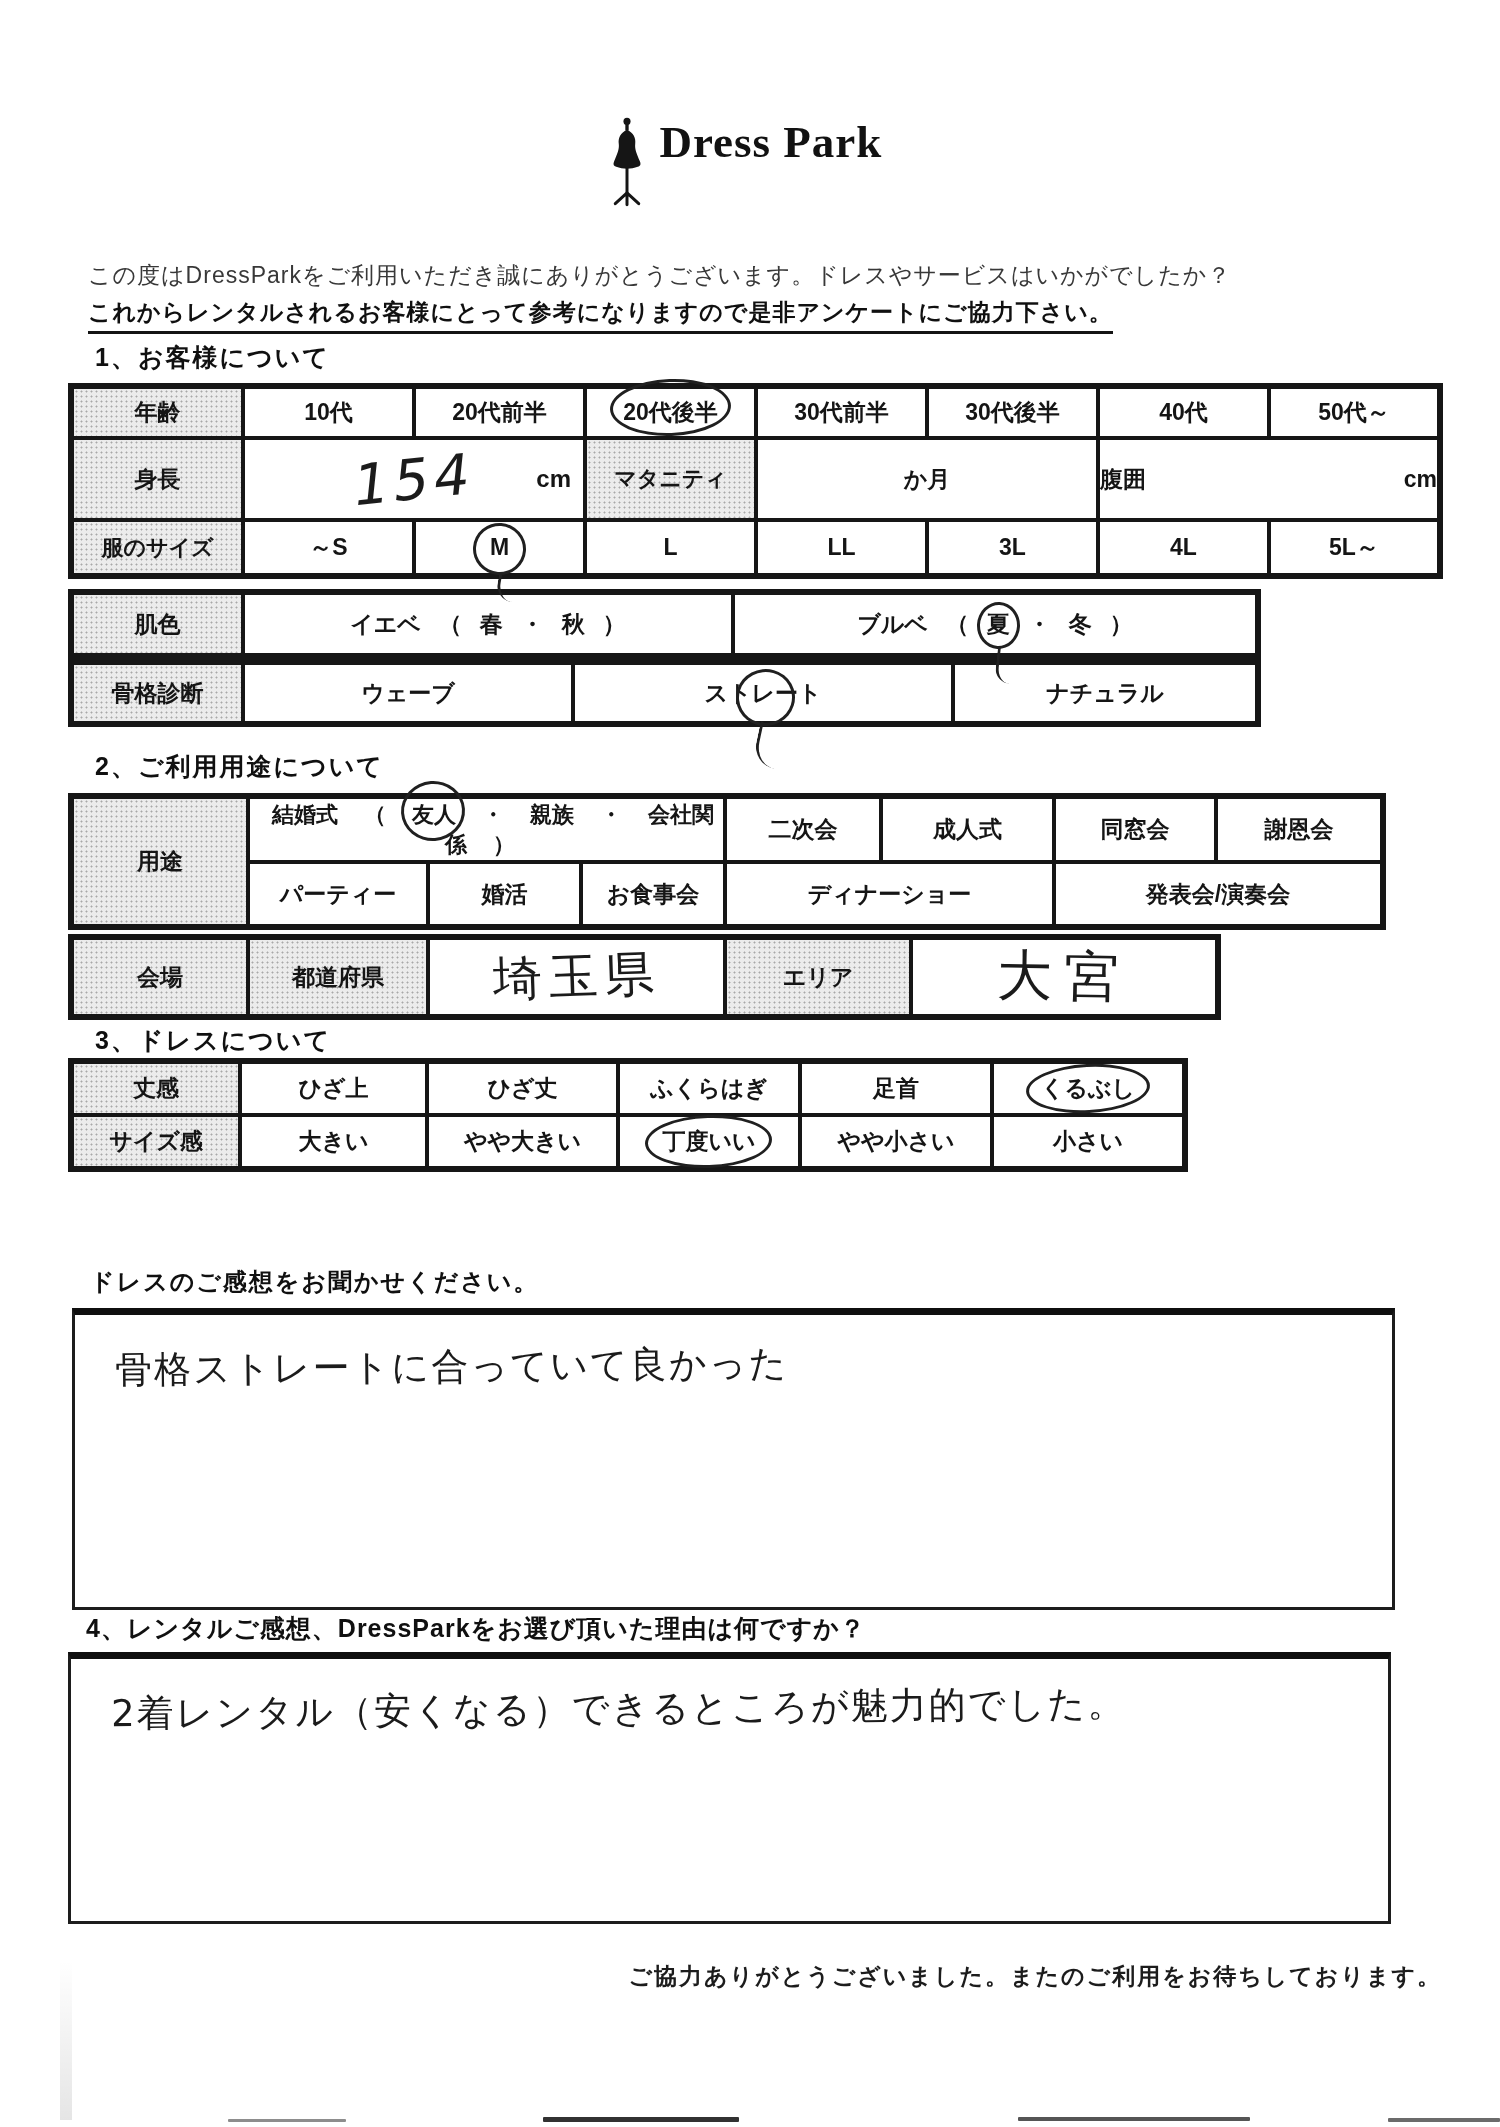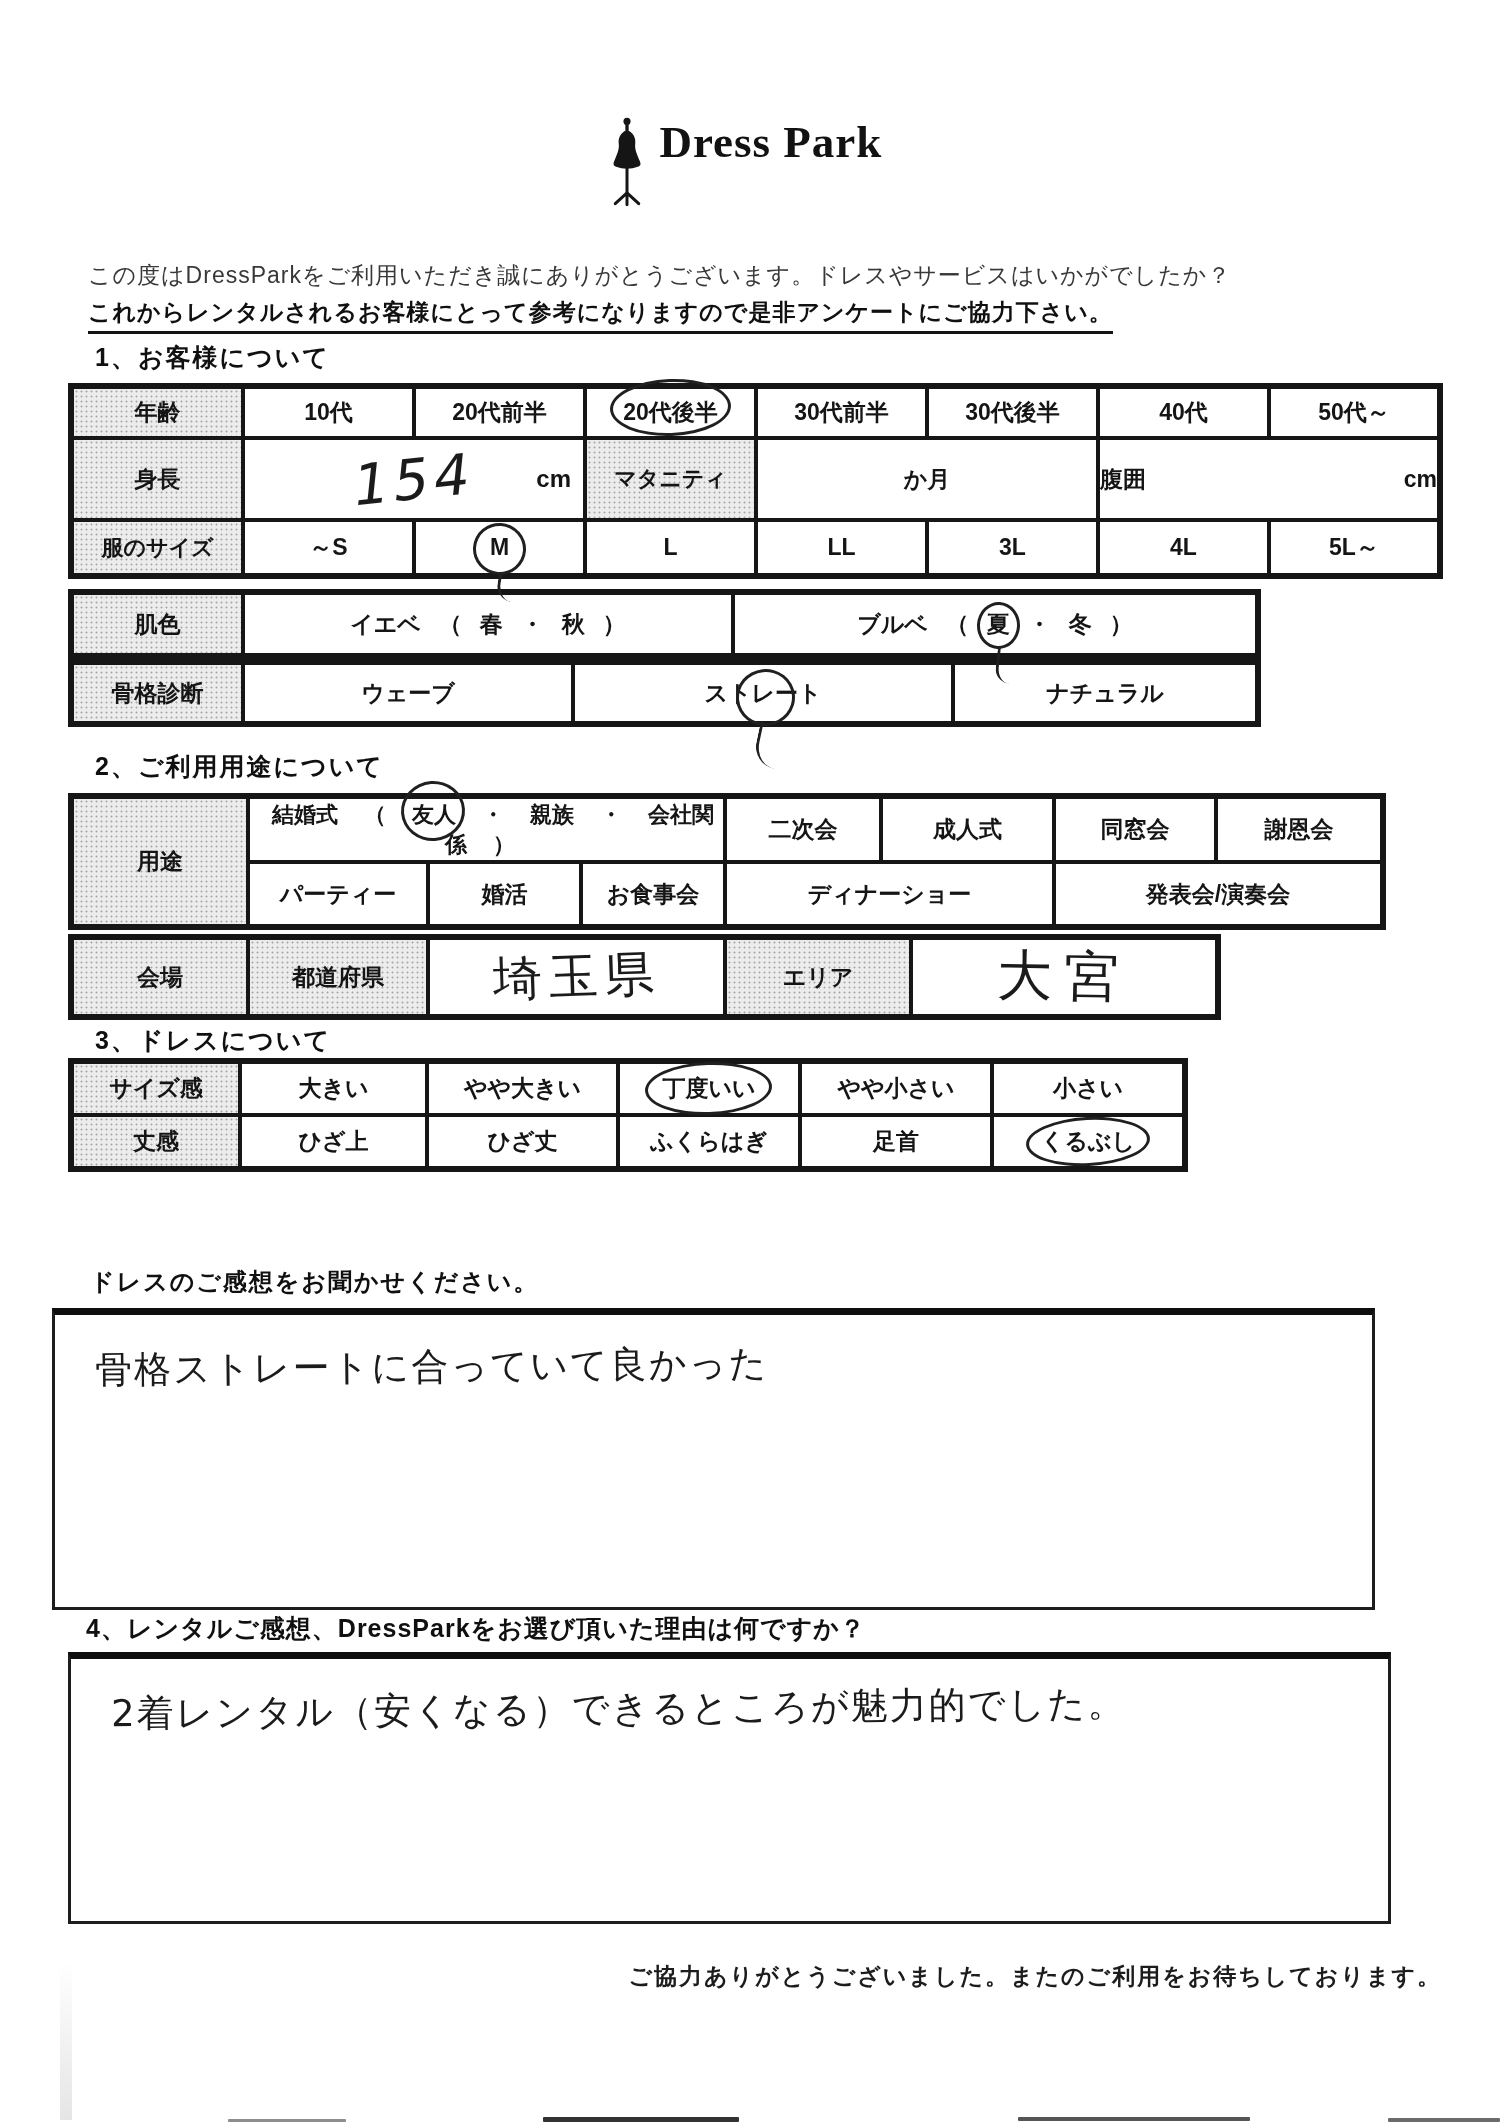--- a/index.html
+++ b/index.html
@@ -238,41 +238,41 @@
   <colgroup>
     <col style="width:169px">
       <col style="width:187px">
       <col style="width:191px">
     <col style="width:182px">
       <col style="width:192px">
       <col style="width:193px">
   </colgroup>
   <tbody>
       <tr style="height:54px;">
+    <td class="shade">丈感</td>
+    <td>ひざ上</td>
+    <td>ひざ丈</td>
+    <td>ふくらはぎ</td>
+    <td>足首</td>
+    <td><span class="circled c-kuru">くるぶし</span></td>
+  </tr>
+  <tr style="height:54px;">
     <td class="shade">サイズ感</td>
     <td>大きい</td>
     <td>やや大きい</td>
     <td><span class="circled c-chodo">丁度いい</span></td>
     <td>やや小さい</td>
     <td>小さい</td>
   </tr>
-  <tr style="height:54px;">
-    <td class="shade">丈感</td>
-    <td>ひざ上</td>
-    <td>ひざ丈</td>
-    <td>ふくらはぎ</td>
-    <td>足首</td>
-    <td><span class="circled c-kuru">くるぶし</span></td>
-  </tr>
 </tbody>
   </table>
 
 <div class="abs prompt" style="left:90px;top:1266px;">ドレスのご感想をお聞かせください。</div>
 
-<div class="abs cbox" style="left:52px;top:1308px;width:1317px;height:292px;">
+<div class="abs cbox" style="left:72px;top:1308px;width:1317px;height:292px;">
   <div style="padding:26px 24px 0 40px;">
     <span class="hw hw-ans">骨格ストレートに合っていて良かった</span>
   </div>
 </div>
 
 <div class="abs sec-h" style="left:86px;top:1612px;letter-spacing:1px;">4、レンタルご感想、DressParkをお選び頂いた理由は何ですか？</div>
 
 <div class="abs cbox" style="left:68px;top:1652px;width:1317px;height:262px;">
   <div style="padding:24px 37px 0 40px;">
     <span class="hw hw-ans">2着レンタル（安くなる）できるところが魅力的でした。</span>

